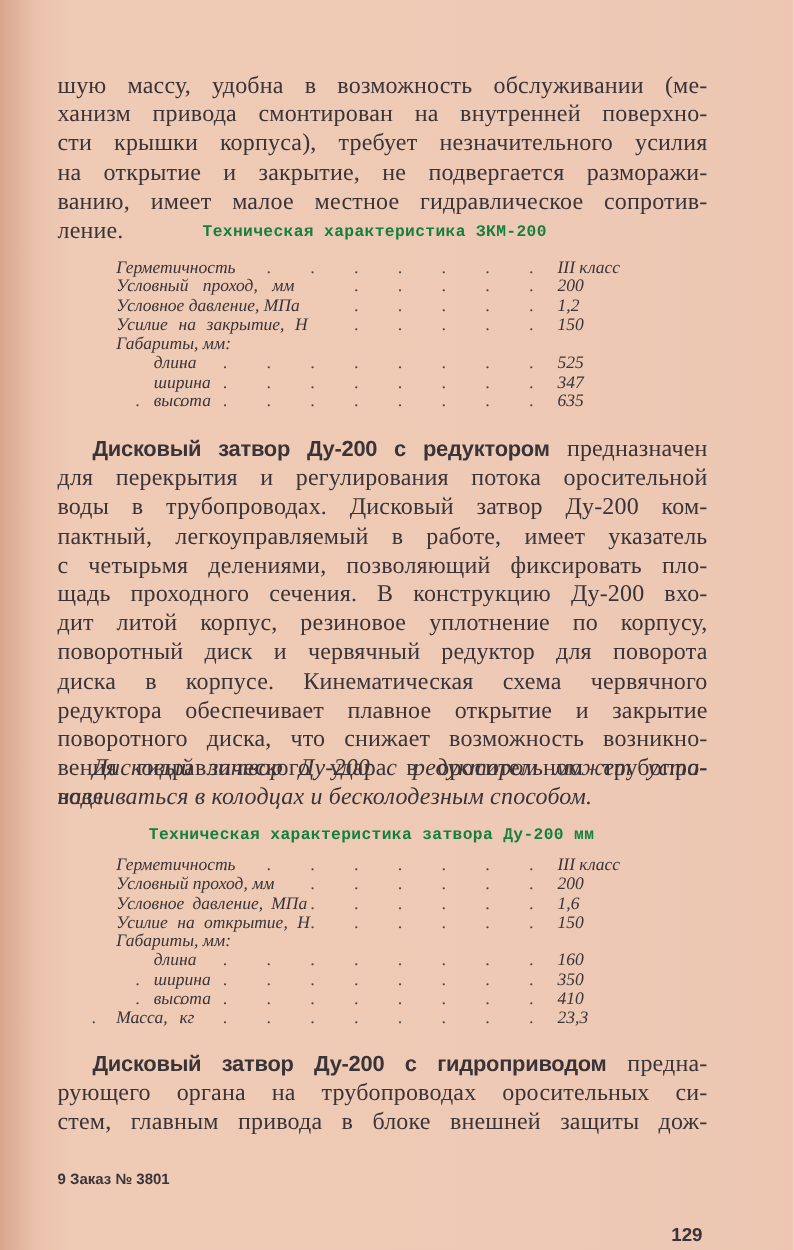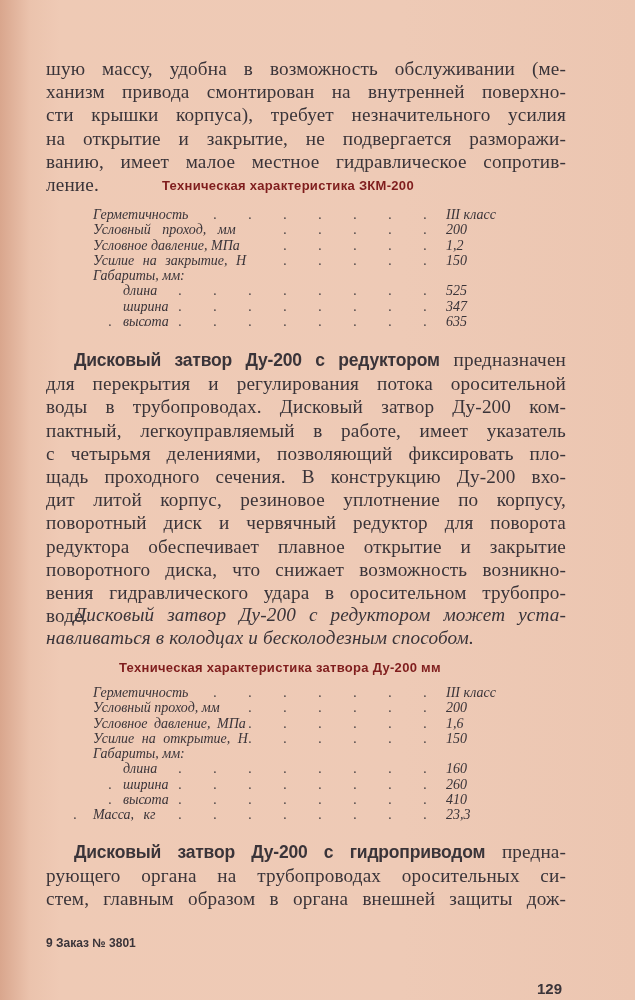--- a/index.html
+++ b/index.html
@@ -14,22 +14,22 @@
   .para {
     font-size: 19.2px; line-height: 23.2px;
     text-align: justify; text-align-last: justify;
     margin: 0; letter-spacing: 0.15px;
   }
   .para .ln { display: block; text-align: justify; text-align-last: justify; white-space: nowrap; }
   .para .ln.last { text-align-last: left; }
   .para .ln.indent { padding-left: 28px; }
   .b { font-family: "Liberation Sans", "DejaVu Sans", sans-serif; font-weight: bold; font-size: 17.5px; letter-spacing: -0.2px; }
   .spec-title {
-    position: absolute; font-family: Liberation Sans, sans-serif;
-    font-weight: bold; font-size: 13px; color: #7f1d1d; letter-spacing: 0.3px; white-space: nowrap;
+    position: absolute; font-family: Liberation Mono, monospace;
+    font-weight: bold; font-size: 13px; color: #15803d; letter-spacing: 0.3px; white-space: nowrap;
   }
   .spec {
     position: absolute; left: 93px; width: 400px;
     font-size: 14px; line-height: 15.3px; font-style: italic;
   }
   .spec .row { position: relative; height: 15.3px; white-space: nowrap; }
   .spec .lbl { position: absolute; left: 0; top: 0; }
   .spec .lbl.sub { left: 30px; }
   .spec .dots { position: absolute; top: 0; right: 52px; letter-spacing: 14px; color: #4a4346; }
   .spec .val { position: absolute; left: 353px; top: 0; }
@@ -101,20 +101,21 @@
 
 <div class="para" style="position:absolute; top:348px; left:46px; width:520px;">
   <span class="ln indent"><span class="b">Дисковый затвор Ду-200 с редуктором</span><span> предназначен</span></span>
   <span class="ln">для перекрытия и регулирования потока оросительной</span>
   <span class="ln">воды в трубопроводах. Дисковый затвор Ду-200 ком-</span>
   <span class="ln">пактный, легкоуправляемый в работе, имеет указатель</span>
   <span class="ln">с четырьмя делениями, позволяющий фиксировать пло-</span>
   <span class="ln">щадь проходного сечения. В конструкцию Ду-200 вхо-</span>
   <span class="ln">дит литой корпус, резиновое уплотнение по корпусу,</span>
   <span class="ln">поворотный диск и червячный редуктор для поворота</span>
+  <span class="ln">диска в корпусе. Кинематическая схема червячного</span>
   <span class="ln">редуктора обеспечивает плавное открытие и закрытие</span>
   <span class="ln">поворотного диска, что снижает возможность возникно-</span>
   <span class="ln">вения гидравлического удара в оросительном трубопро-</span>
   <span class="ln last">воде.</span>
 </div>
 
 <div class="para" style="position:absolute; top:603px; left:46px; width:520px;font-style:italic;">
   <span class="ln indent">Дисковый затвор Ду-200 с редуктором может уста-</span>
   <span class="ln last">навливаться в колодцах и бесколодезным способом.</span>
 </div>
@@ -145,34 +146,34 @@
       <span class="lbl">Габариты, мм:</span>
     </div>
   <div class="row">
       <span class="lbl sub">длина</span>
       <span class="dots">. . . . . . . . .</span>
       <span class="val">160</span>
     </div>
   <div class="row">
       <span class="lbl sub">ширина</span>
       <span class="dots">. . . . . . . . . .</span>
-      <span class="val">260</span>
+      <span class="val">350</span>
     </div>
   <div class="row">
       <span class="lbl sub">высота</span>
       <span class="dots">. . . . . . . . . .</span>
       <span class="val">410</span>
     </div>
   <div class="row">
       <span class="lbl" style="word-spacing:6px">Масса, кг</span>
       <span class="dots">. . . . . . . . . . .</span>
       <span class="val">23,3</span>
     </div>
 </div>
 
 <div class="para" style="position:absolute; top:840px; left:46px; width:520px;">
   <span class="ln indent"><span class="b">Дисковый затвор Ду-200 с гидроприводом</span><span> предна-</span></span>
   <span class="ln">рующего органа на трубопроводах оросительных си-</span>
-  <span class="ln">стем, главным образом в органа внешней защиты дож-</span>
+  <span class="ln">стем, главным привода в блоке внешней защиты дож-</span>
 </div>
 
 <div class="footer-left">9 Заказ № 3801</div>
 <div class="footer-right">129</div>
 
 </body></html>

